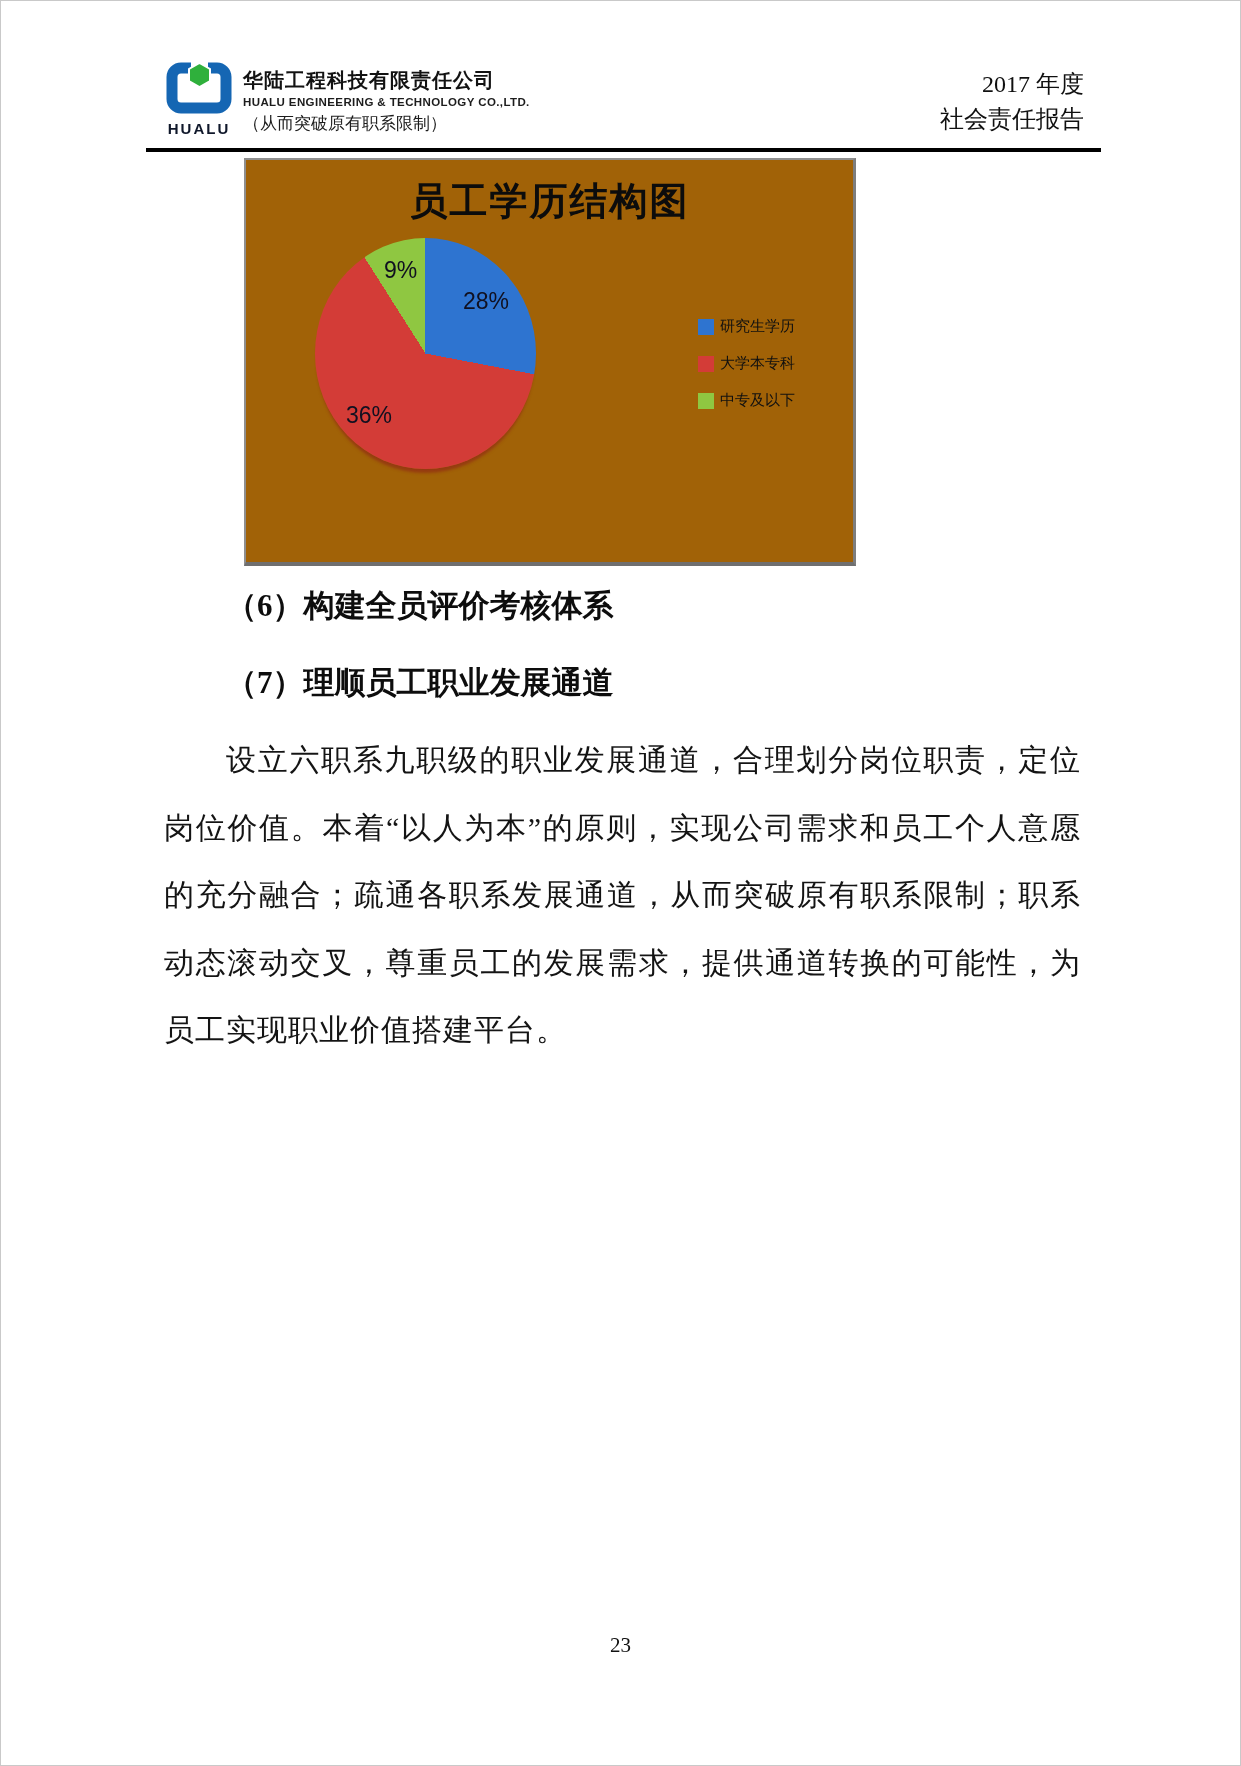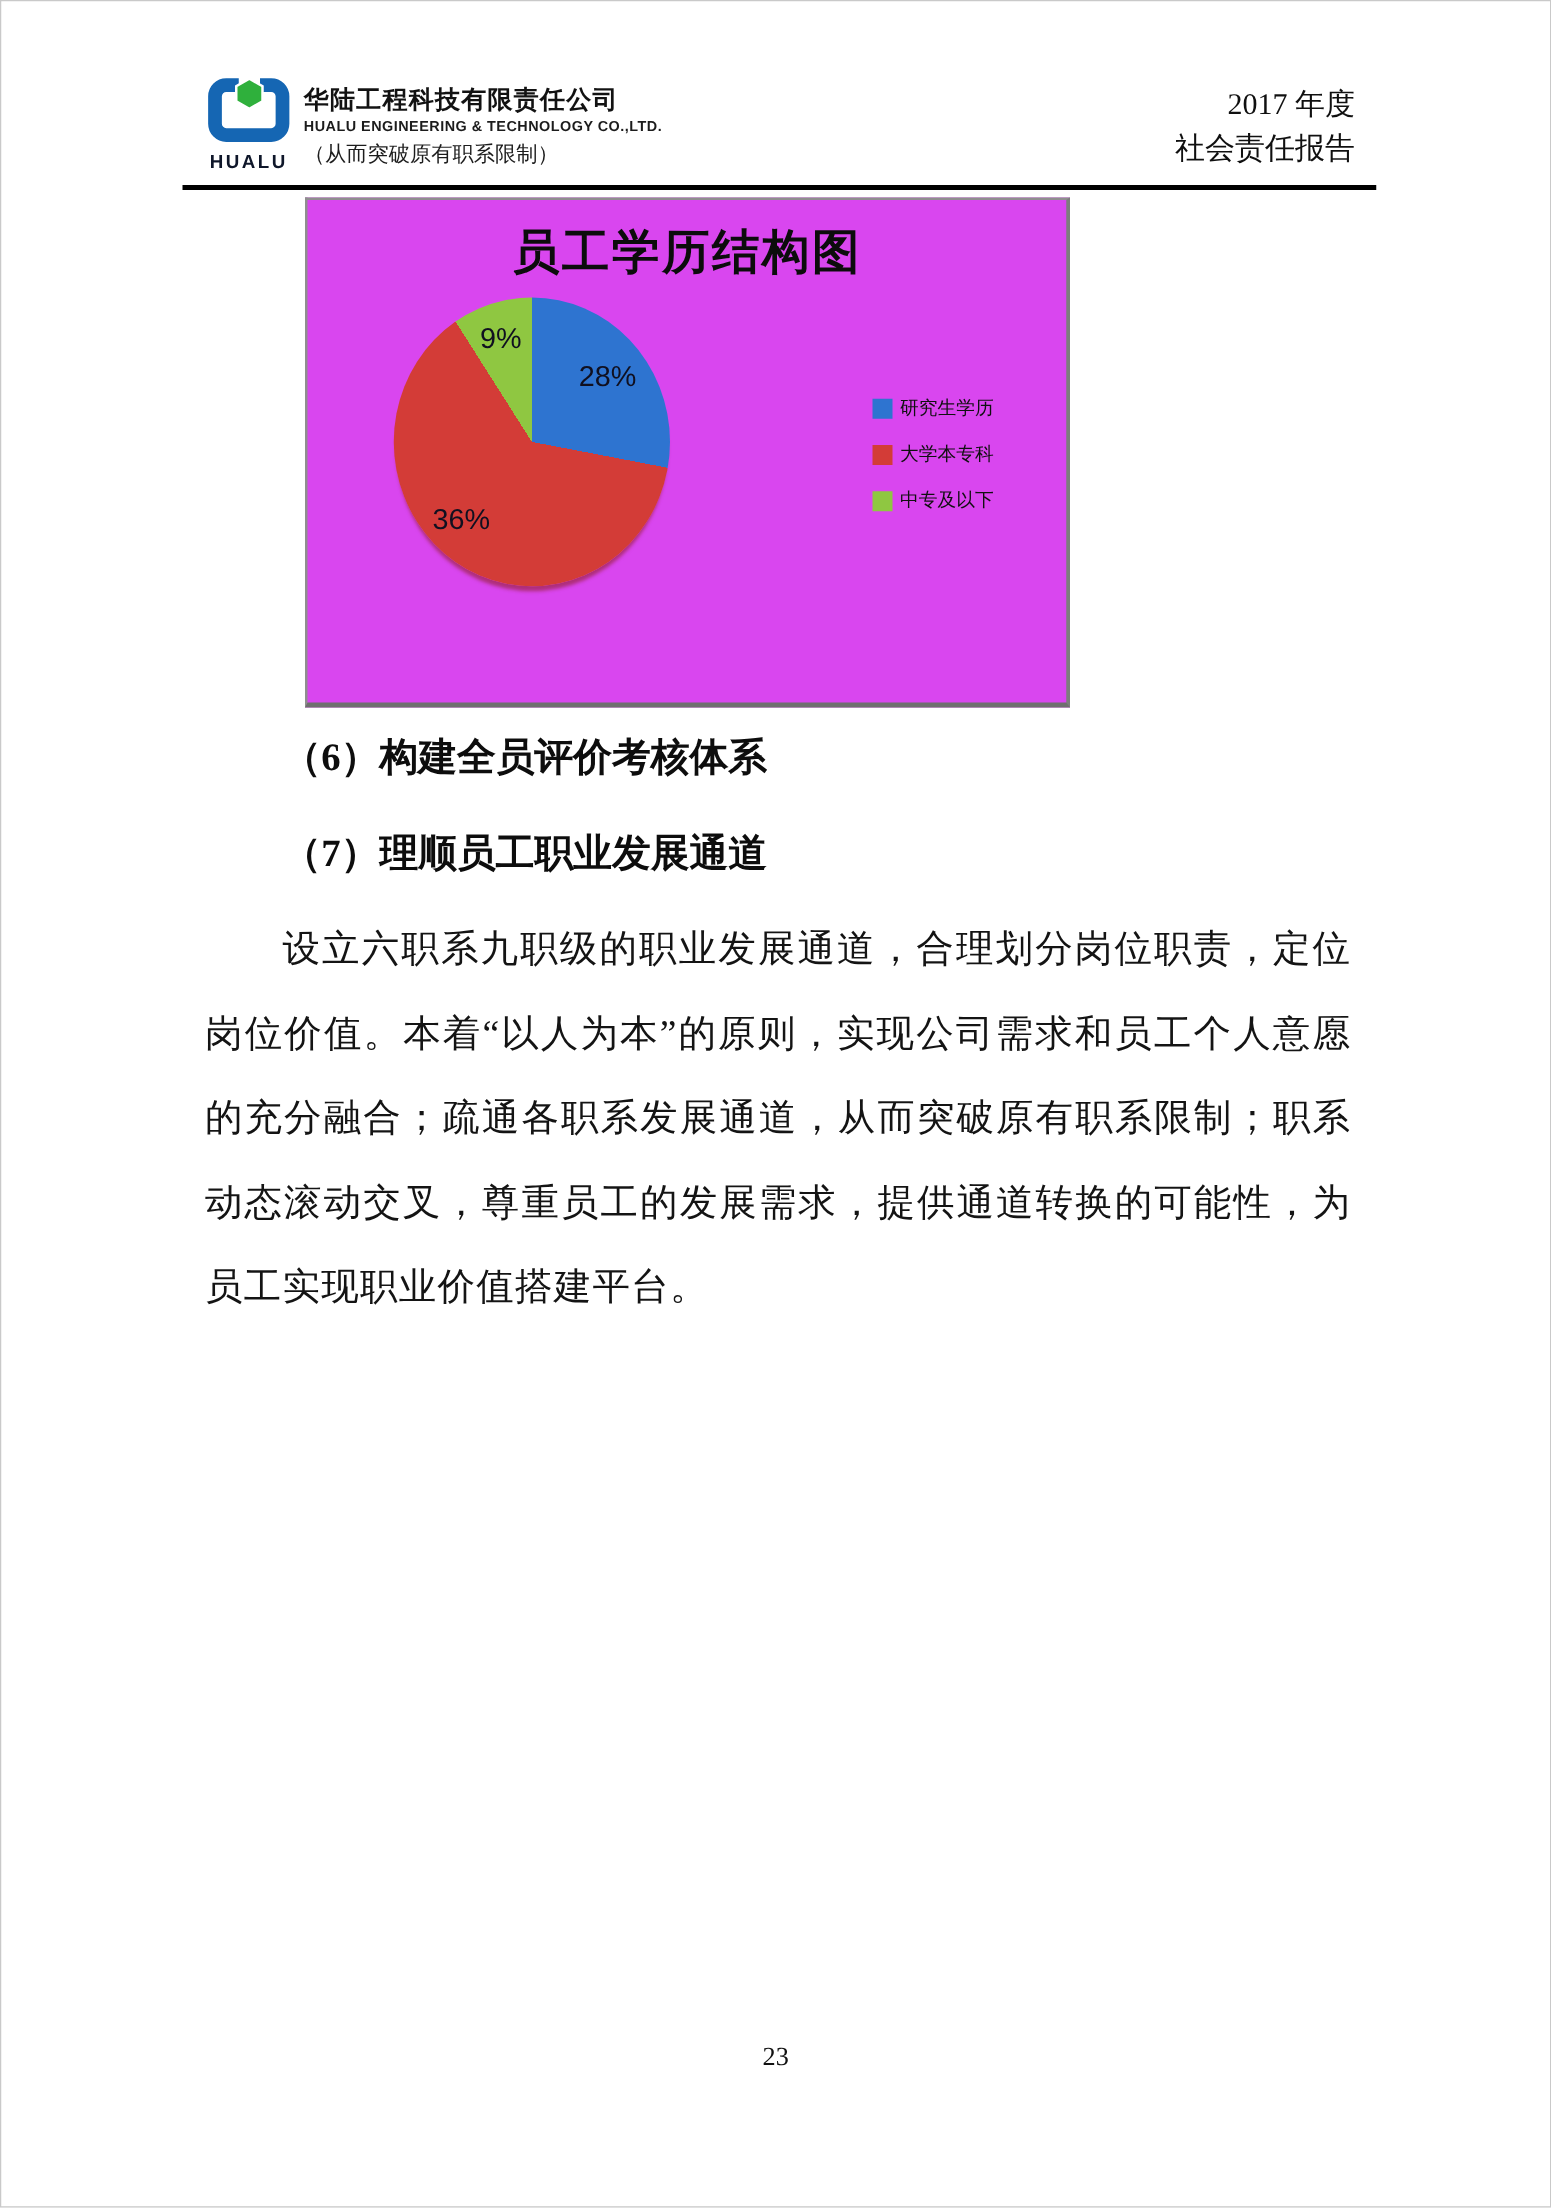--- a/index.html
+++ b/index.html
@@ -16,21 +16,21 @@
   .company-block { position:absolute; left:242px; top:64px; font-family:"Liberation Sans","DejaVu Sans",sans-serif; }
   .company-cn { font-size:20px; font-weight:bold; color:#121212; letter-spacing:1px; line-height:30px; }
   .company-en { font-size:11.5px; font-weight:bold; color:#1c1c1c; letter-spacing:0.4px; line-height:15px; }
   .company-sub { font-size:17px; color:#1c1c1c; line-height:24px; margin-top:2px; }
   .header-right { position:absolute; right:156px; top:66px; text-align:right;
                   font-size:24px; line-height:35px; color:#101010; }
   .header-rule { position:absolute; left:145px; top:147px; width:955px; height:4px; background:#000; }
 
   
   .chart-frame {
-    position:absolute; left:243px; top:157px; width:612px; height:408px; background:#d946ef;
+    position:absolute; left:243px; top:157px; width:612px; height:408px; background:#a16207;
     border:2px solid #8f8f8f; border-bottom:4px solid #6f6f6f; border-right:3px solid #7d7d7d;
   }
   .chart-title { text-align:center; margin-top:16px; font-size:38px; font-weight:bold; color:#0c0c0c; letter-spacing:2px; }
   .pie {
     position:absolute; left:69px; top:78px; width:221px; height:231px; border-radius:50%;
     box-shadow:0 6px 3px -2px rgba(140,28,24,0.55);
   }
   .pie-label { position:absolute; font-family:"Liberation Sans","DejaVu Sans",sans-serif;
                font-size:23px; color:#101020; }
   .lbl-blue  { left:217px; top:128px; }

